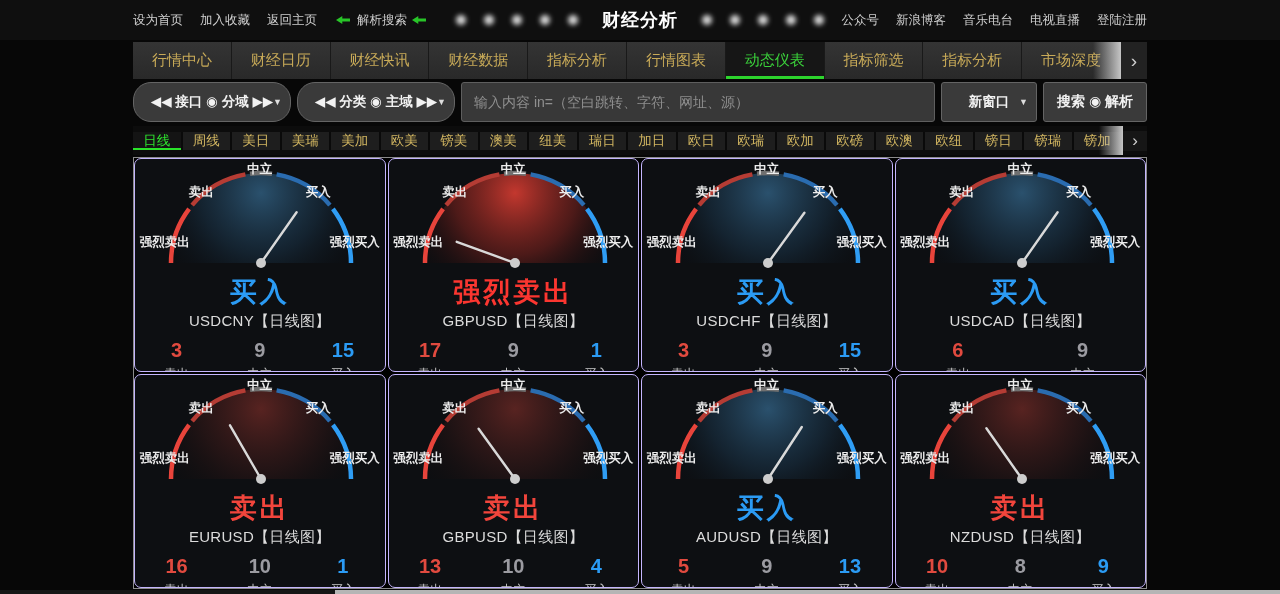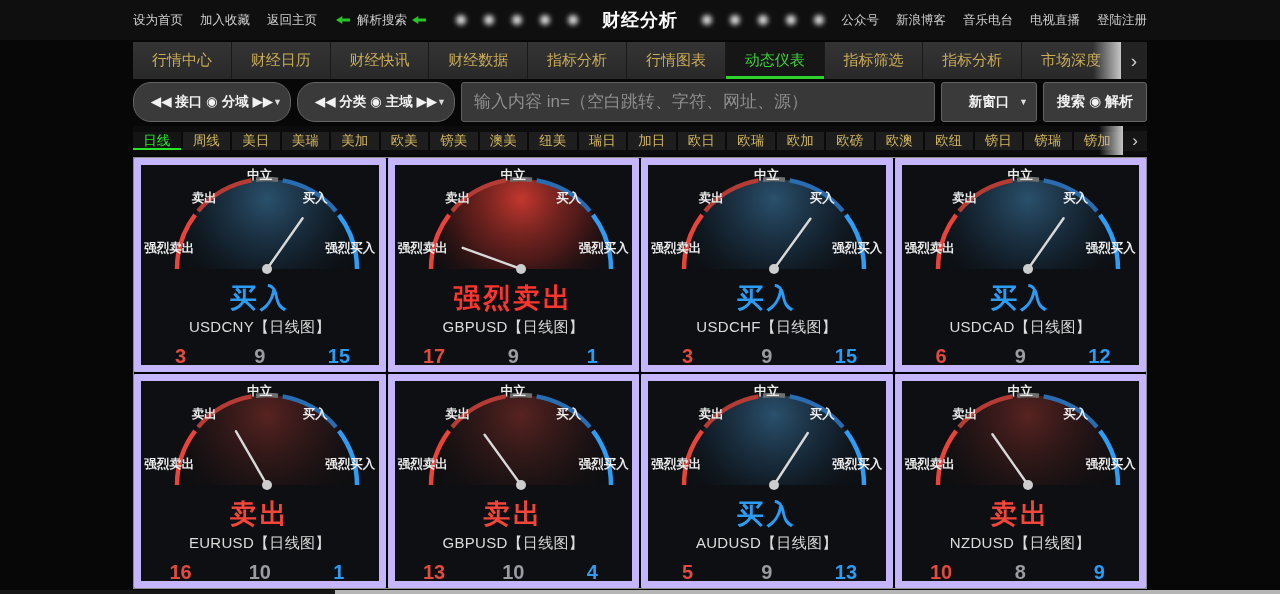--- a/index.html
+++ b/index.html
@@ -35,38 +35,38 @@
   
   .toolbar{position:absolute;top:82px;left:133px;width:1014px;height:40px;display:flex;gap:6px;}
   .tool-btn{height:40px;box-sizing:border-box;background:#3a3a3a;border:1px solid #646464;border-radius:3px;
             color:#f2f2f2;font-size:13.5px;font-weight:bold;display:flex;align-items:center;
             justify-content:center;position:relative;cursor:pointer;white-space:nowrap;}
   .dd-caret{position:absolute;right:8px;font-size:9px;color:#ddd;}
   .dd-if,.dd-cat{width:158px;border-radius:18px;}
   .dd-win{width:96px;}
   .search-btn{width:104px;font-size:14px;}
   .tool-input{flex:1;height:40px;box-sizing:border-box;background:#383838;border:1px solid #5e5e5e;
-              border-radius:3px;color:#eee;font-size:17px;padding:0 12px;outline:none;
+              border-radius:3px;color:#eee;font-size:14px;padding:0 12px;outline:none;
               font-family:"Liberation Sans","DejaVu Sans",sans-serif;}
   .tool-input::placeholder{color:#8f8f8f;}
 
   
   .sub-tabs{position:absolute;top:126px;left:133px;width:1014px;height:29px;display:flex;background:#0c0c0c;align-items:center;}
   .sub-tab{flex:1;display:flex;align-items:center;justify-content:center;color:#d2b661;font-size:13.5px;
            background:#1e1e1e;border-right:2px solid #0a0a0a;cursor:pointer;position:relative;white-space:nowrap;}
   .sub-tab.active{color:#2ee42e;background:#141414;}
   .sub-tab.active::after{content:"";position:absolute;left:0;right:0;bottom:0;height:2px;background:#2ae42a;}
   .sub-more{width:24px;display:flex;align-items:center;justify-content:center;color:#cfcfcf;
             font-size:17px;background:#161616;cursor:pointer;}
 
   
   .grid{position:absolute;top:157px;left:133px;width:1014px;height:432px;display:grid;
         grid-template-columns:repeat(4,1fr);grid-template-rows:1fr 1fr;gap:2px;background:#000;
         border:1px solid #8c8c8c;box-sizing:border-box;}
-  .panel{position:relative;background:#0d0f12;border:7px solid #c4b5fd;box-sizing:border-box;border-radius:1px;overflow:hidden;}
+  .panel{position:relative;background:#0d0f12;border:1px solid #c4b5fd;box-sizing:border-box;border-radius:7px;overflow:hidden;}
   .gauge-area{position:relative;height:112px;}
   .gauge-area svg{display:block;margin:0 auto;}
   .glabel{position:absolute;color:#ececec;font-size:12.5px;font-weight:600;white-space:nowrap;
           transform:translate(-50%,-50%);}
   .verdict{text-align:center;font-size:27px;font-weight:bold;letter-spacing:3px;height:34px;line-height:34px;margin-top:4px;}
   .pair{text-align:center;font-size:15px;color:#dcdcdc;margin-top:3px;letter-spacing:.3px;}
   .counts{display:flex;margin-top:8px;}
   .count-col{flex:1;text-align:center;}
   .count-num{font-size:20px;font-weight:600;}
   .count-label{font-size:12.5px;color:#c9c9c9;margin-top:4px;}
@@ -395,24 +395,20 @@
         <div class="pair">USDCAD【日线图】</div>
         <div class="counts">
           <div class="count-col">
             <div class="count-num" style="color: rgb(225, 74, 63);">6</div>
             <div class="count-label">卖出</div>
           </div>
           <div class="count-col">
             <div class="count-num" style="color: rgb(155, 155, 161);">9</div>
             <div class="count-label">中立</div>
           </div>
-          <div class="count-col">
-            <div class="count-num" style="color: rgb(43, 155, 244);">12</div>
-            <div class="count-label">买入</div>
-          </div>
         </div>
       </div>
       <div class="panel">
         <div class="gauge-area">
           <svg viewBox="0 0 252 112" width="252" height="112">
             <defs>
               <radialGradient id="dome-4" gradientUnits="userSpaceOnUse" cx="126" cy="34" r="112">
                 <stop offset="0%" stop-color="rgba(150,52,45,0.55)"></stop>
                 <stop offset="55%" stop-color="rgba(70,28,26,0.38)"></stop>
                 <stop offset="100%" stop-color="rgba(12,8,8,0.10)"></stop>

